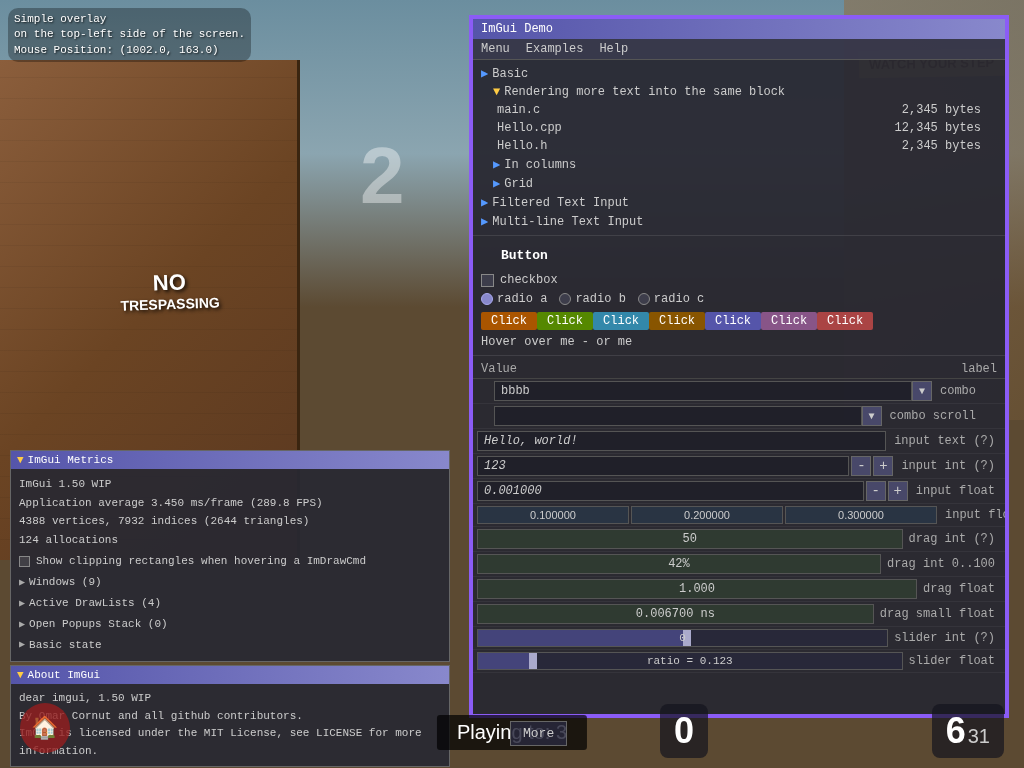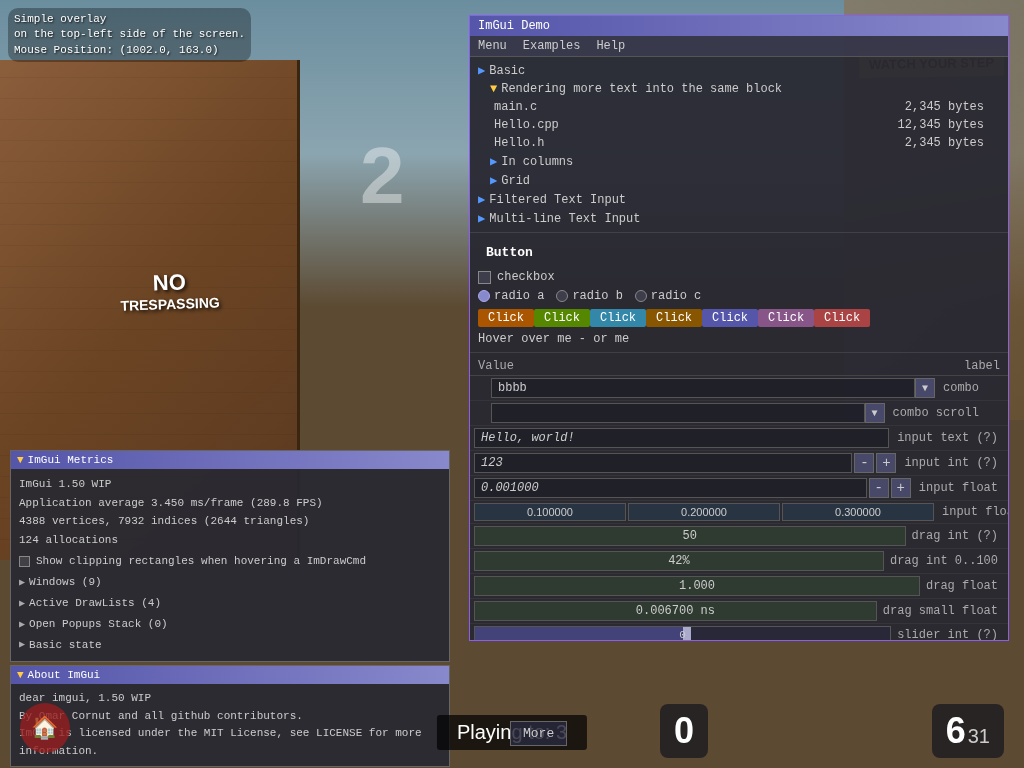--- a/index.html
+++ b/index.html
@@ -179,23 +179,23 @@
       font-size: 11px;
       line-height: 1.6;
     }
 
     
     .imgui-demo {
       position: absolute;
       right: 15px;
       top: 15px;
       width: 540px;
-      height: 626px;
+      height: 703px;
       background: rgba(40, 40, 50, 0.95);
-      border: 1px solid #8b5cf6;
+      border: 4px solid #8b5cf6;
       z-index: 20;
       color: #CCCCCC;
       display: flex;
       flex-direction: column;
     }
 
     .imgui-demo-title {
       background: linear-gradient(90deg, #5555AA, #8888CC);
       color: #FFFFFF;
       padding: 3px 8px;
@@ -260,20 +260,21 @@
 
     .demo-separator {
       height: 1px;
       background: rgba(255,255,255,0.1);
       margin: 4px 0;
     }
 
     
     .buttons-section {
       padding: 4px 16px;
+      margin-left: 12px;
     }
 
     .buttons-label {
       color: #FFFFFF;
       font-size: 13px;
       font-weight: bold;
       padding: 4px 0;
     }
 
     .checkbox-line {

